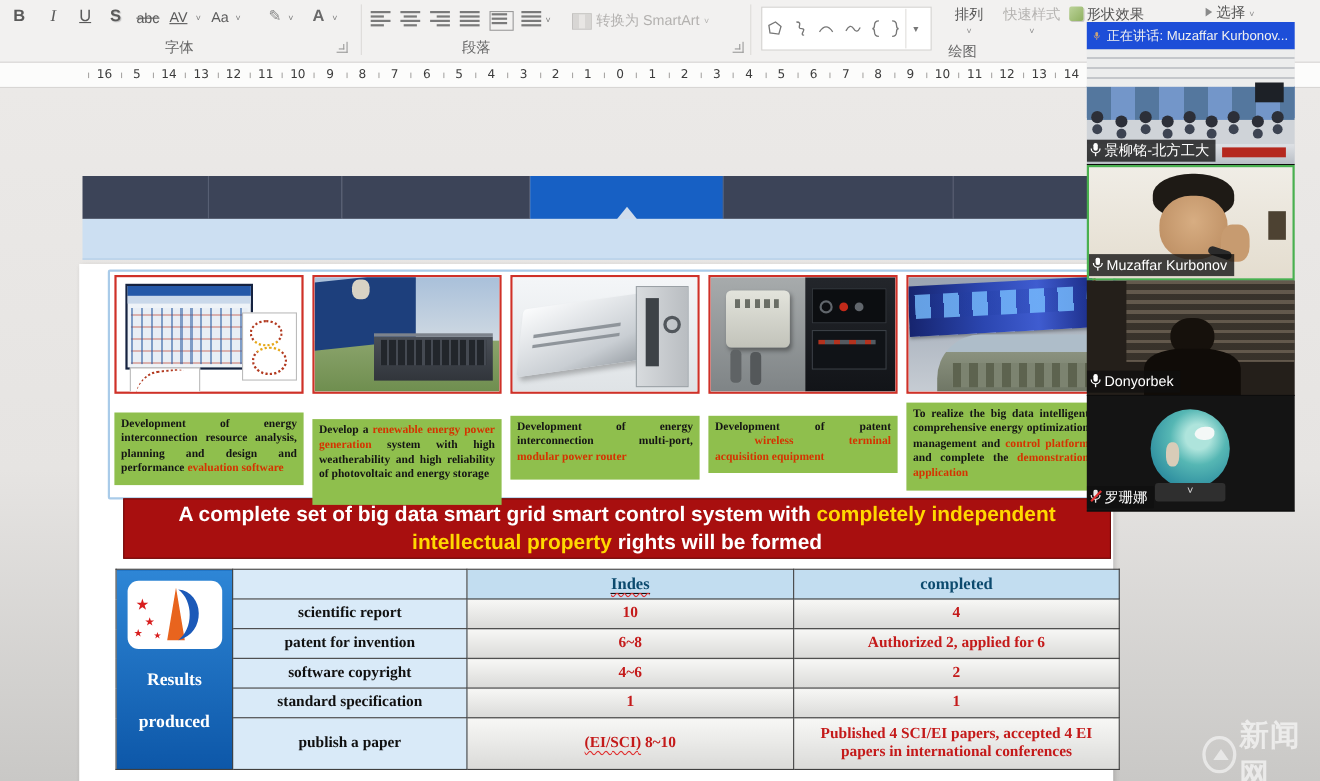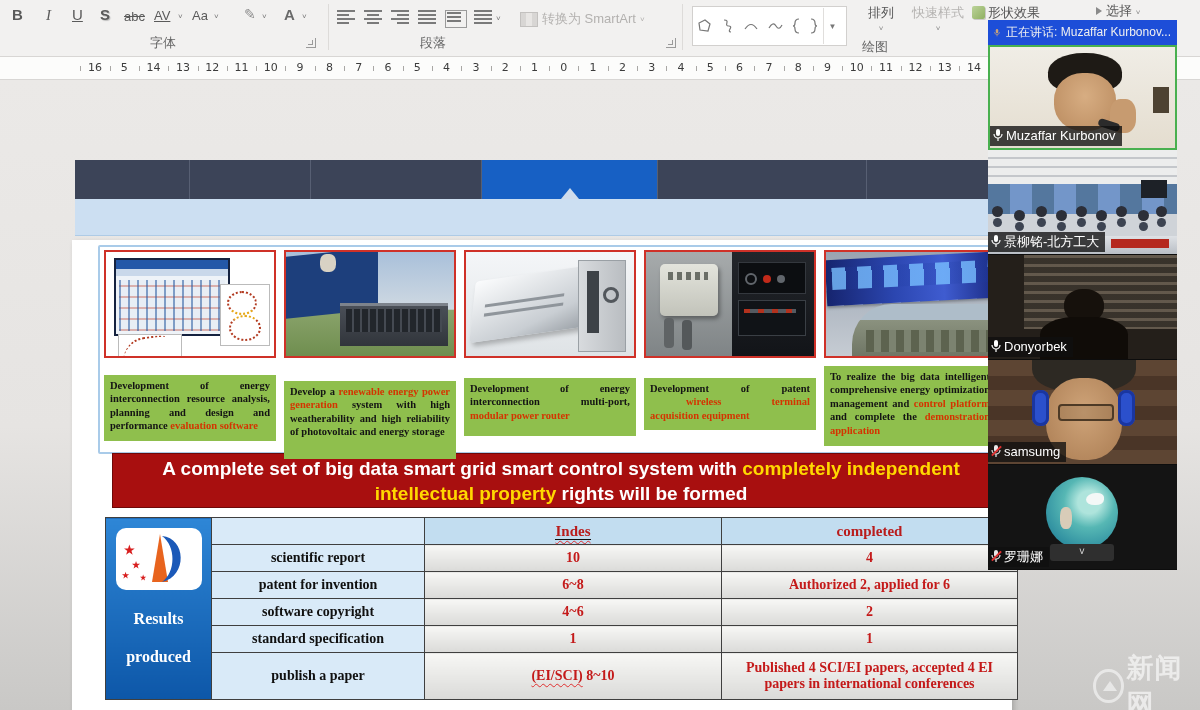--- a/index.html
+++ b/index.html
@@ -51,21 +51,21 @@
   .imgbox{position:absolute;top:250px;width:172px;height:108px;background:#fff;border:2px solid #cf3128;box-sizing:border-box;overflow:hidden;z-index:3;}
   .caption{position:absolute;width:172px;background:#8fbf4d;box-sizing:border-box;padding:4px 6px;font-family:"Liberation Serif",serif;font-weight:bold;font-size:10.5px;line-height:1.28;color:#141414;text-align:justify;z-index:3;}
   
   .banner{position:absolute;left:112px;top:453px;width:898px;height:55px;background:#a80f0f;border:1px solid #6e0909;box-sizing:border-box;display:flex;align-items:center;justify-content:center;text-align:center;z-index:2;font-weight:bold;font-size:19px;line-height:25px;color:#fff;padding:0 30px;}
   
   .rtable{position:absolute;left:105px;top:517px;border-collapse:collapse;z-index:2;font-family:"Liberation Serif",serif;}
   .rtable td{border:1px solid #3f3f3f;padding:0 4px;text-align:center;}
   .leftcell{width:97px;background:linear-gradient(180deg,#2e86d6,#0d57a8);color:#fff;font-weight:bold;font-size:16px;vertical-align:top;}
   .logo{width:86px;height:62px;background:#fff;border-radius:10px;margin:10px auto 16px auto;position:relative;overflow:hidden;}
   .leftcell .lbl{margin-top:20px;}
-  .hdr{background:#c2ddf0;font-weight:bold;font-size:15px;color:#b91c1c;height:26px;}
+  .hdr{background:#c2ddf0;font-weight:bold;font-size:15px;color:#0c4a6e;height:26px;}
   .lblcell{background:#d9eaf8;font-weight:bold;font-size:14px;color:#101010;width:204px;height:26px;}
   .valcell{background:linear-gradient(180deg,#f7f7f5,#dadad8);font-weight:bold;font-size:14px;color:#c41a1a;}
   .col-index{width:288px;}
   .col-comp{width:287px;}
   .row-last td{height:46px;}
   .wavy{border-bottom:1.5px solid #101010;text-decoration:underline wavy #e03030 1px;text-underline-offset:4px;}
   .wavy2{text-decoration:underline wavy #e03030 1px;text-underline-offset:3px;}
   
   .art{position:absolute;inset:0;}
   
@@ -457,39 +457,20 @@
 <div class="vpanel">
   <div class="vheader">
     <svg width="11" height="14" viewBox="0 0 10 13">
         <rect x="3" y="0" width="4" height="7" rx="2" fill="#c9a27a"></rect>
         <path d="M1 5 a4 4 0 0 0 8 0" fill="none" stroke="#c9a27a" stroke-width="1.2"></path>
         <rect x="4.4" y="9" width="1.2" height="3" fill="#c9a27a"></rect>
       </svg>
     <span>正在讲话: Muzaffar Kurbonov...</span>
   </div>
 
-  <div class="vtile t1 active">
-    <span class="upchev">∧</span>
-    <div class="hair"></div>
-      <div class="face"></div>
-      <div class="hand"></div>
-      <div class="micarm"></div>
-      <div class="shelfobj"></div>
-    <div class="vname">
-      <span class="micwrap">
-          <svg width="10" height="13" viewBox="0 0 10 13">
-            <rect x="3" y="0" width="4" height="7" rx="2" fill="#fff"></rect>
-            <path d="M1 5 a4 4 0 0 0 8 0" fill="none" stroke="#fff" stroke-width="1.2"></path>
-            <rect x="4.4" y="9" width="1.2" height="3" fill="#fff"></rect>
-          </svg>
-        </span>
-      <span>Muzaffar Kurbonov</span>
-    </div>
-  </div>
-
   <div class="vtile t2">
     <div class="ceiling"></div>
       <div class="wall"></div>
       <div class="tv"></div>
     <div class="people" id="people">
         <i style="left: 4px; top: 0px;"></i>
         <i style="left: 26px; top: 4px;"></i>
         <i style="left: 48px; top: 0px;"></i>
         <i style="left: 68px; top: 4px;"></i>
         <i style="left: 88px; top: 0px;"></i>
@@ -505,54 +486,55 @@
           <svg width="10" height="13" viewBox="0 0 10 13">
             <rect x="3" y="0" width="4" height="7" rx="2" fill="#fff"></rect>
             <path d="M1 5 a4 4 0 0 0 8 0" fill="none" stroke="#fff" stroke-width="1.2"></path>
             <rect x="4.4" y="9" width="1.2" height="3" fill="#fff"></rect>
           </svg>
         </span>
       <span>景柳铭-北方工大</span>
     </div>
   </div>
 
+  <div class="vtile t1 active">
+    <span class="upchev">∧</span>
+    <div class="hair"></div>
+      <div class="face"></div>
+      <div class="hand"></div>
+      <div class="micarm"></div>
+      <div class="shelfobj"></div>
+    <div class="vname">
+      <span class="micwrap">
+          <svg width="10" height="13" viewBox="0 0 10 13">
+            <rect x="3" y="0" width="4" height="7" rx="2" fill="#fff"></rect>
+            <path d="M1 5 a4 4 0 0 0 8 0" fill="none" stroke="#fff" stroke-width="1.2"></path>
+            <rect x="4.4" y="9" width="1.2" height="3" fill="#fff"></rect>
+          </svg>
+        </span>
+      <span>Muzaffar Kurbonov</span>
+    </div>
+  </div>
+
   <div class="vtile t3">
     <div class="blinds"></div>
       <div class="head"></div>
       <div class="body"></div>
     <div class="vname">
       <span class="micwrap">
           <svg width="10" height="13" viewBox="0 0 10 13">
             <rect x="3" y="0" width="4" height="7" rx="2" fill="#fff"></rect>
             <path d="M1 5 a4 4 0 0 0 8 0" fill="none" stroke="#fff" stroke-width="1.2"></path>
             <rect x="4.4" y="9" width="1.2" height="3" fill="#fff"></rect>
           </svg>
         </span>
       <span>Donyorbek</span>
     </div>
   </div>
 
-  <div class="vtile t4">
-    <div class="cap"></div>
-      <div class="face"></div>
-      <div class="hpL"></div>
-      <div class="hpR"></div>
-      <div class="glasses"></div>
-    <div class="vname">
-      <span class="micwrap">
-          <svg width="10" height="13" viewBox="0 0 10 13">
-            <rect x="3" y="0" width="4" height="7" rx="2" fill="#e8e8e8"></rect>
-            <path d="M1 5 a4 4 0 0 0 8 0" fill="none" stroke="#e8e8e8" stroke-width="1.2"></path>
-            <rect x="4.4" y="9" width="1.2" height="3" fill="#e8e8e8"></rect>
-          </svg>
-          <span class="mslash"></span>
-        </span>
-      <span>samsumg</span>
-    </div>
-  </div>
 
   <div class="vtile t5">
     <div class="avatar"></div>
     <div class="chevbtn">˅</div>
     <div class="vname">
       <span class="micwrap">
           <svg width="10" height="13" viewBox="0 0 10 13">
             <rect x="3" y="0" width="4" height="7" rx="2" fill="#e8e8e8"></rect>
             <path d="M1 5 a4 4 0 0 0 8 0" fill="none" stroke="#e8e8e8" stroke-width="1.2"></path>
             <rect x="4.4" y="9" width="1.2" height="3" fill="#e8e8e8"></rect>

